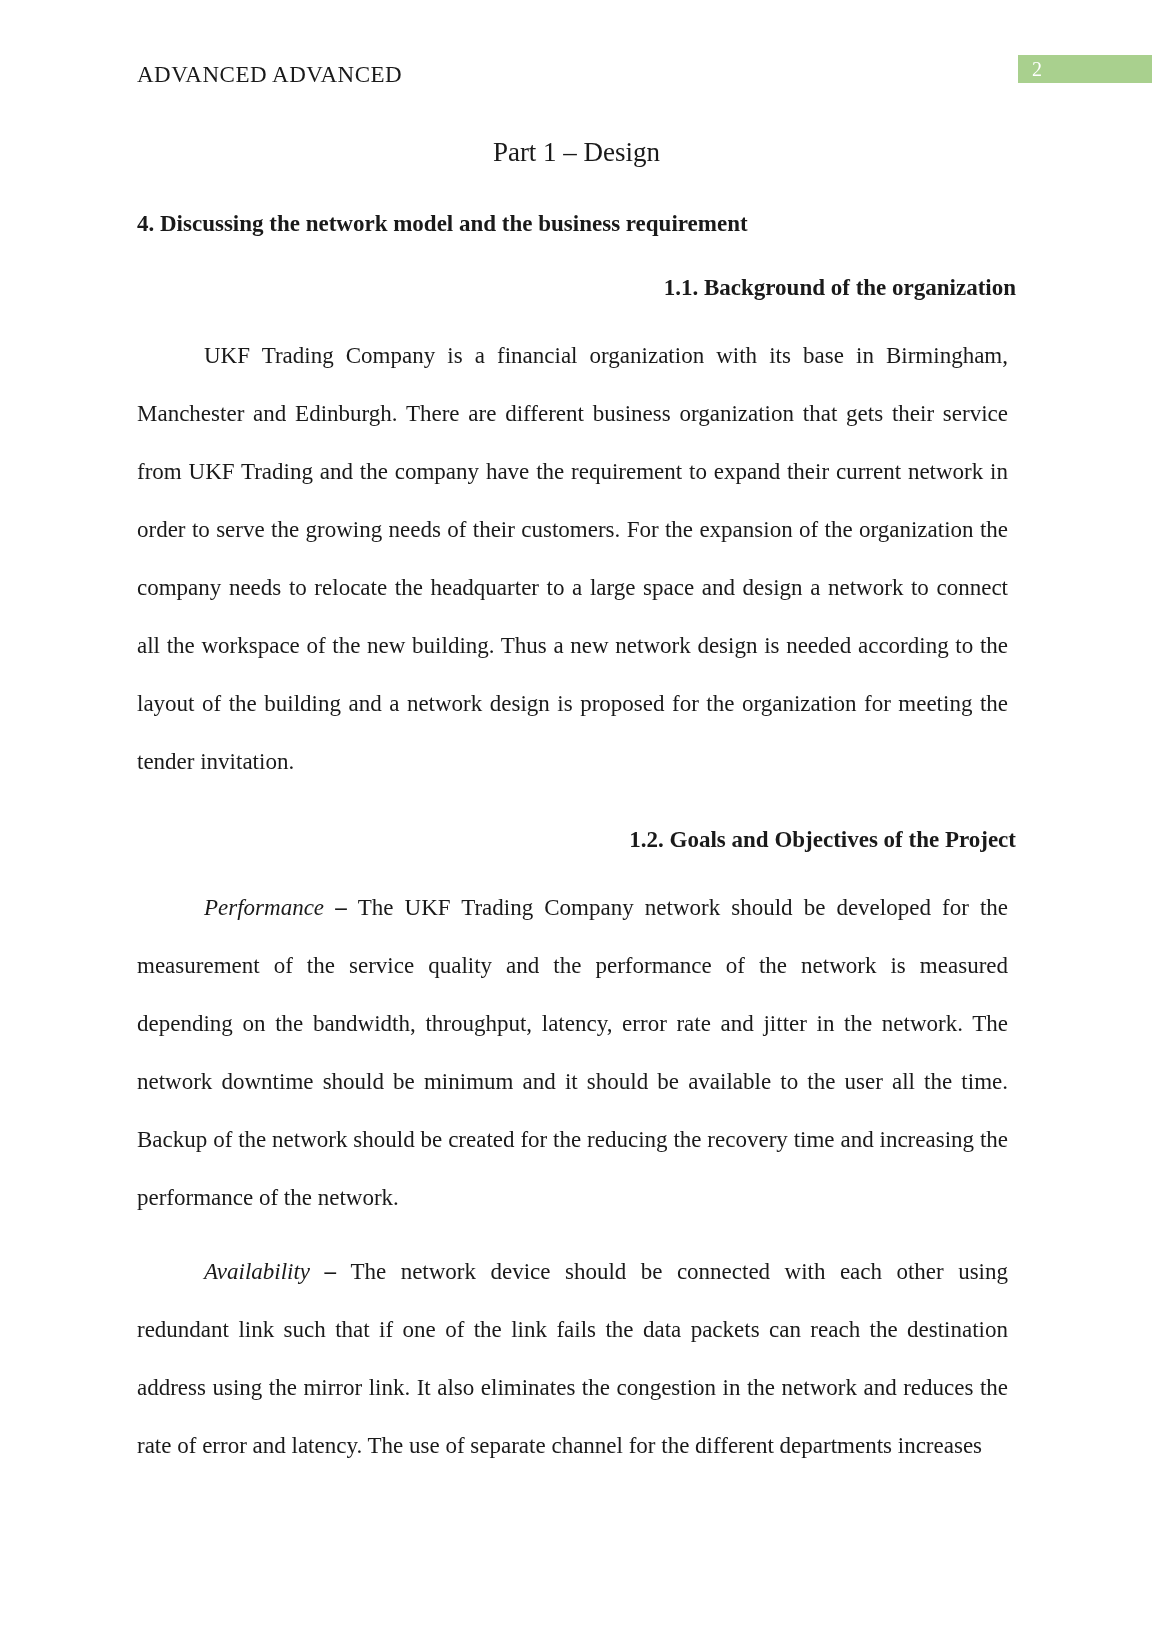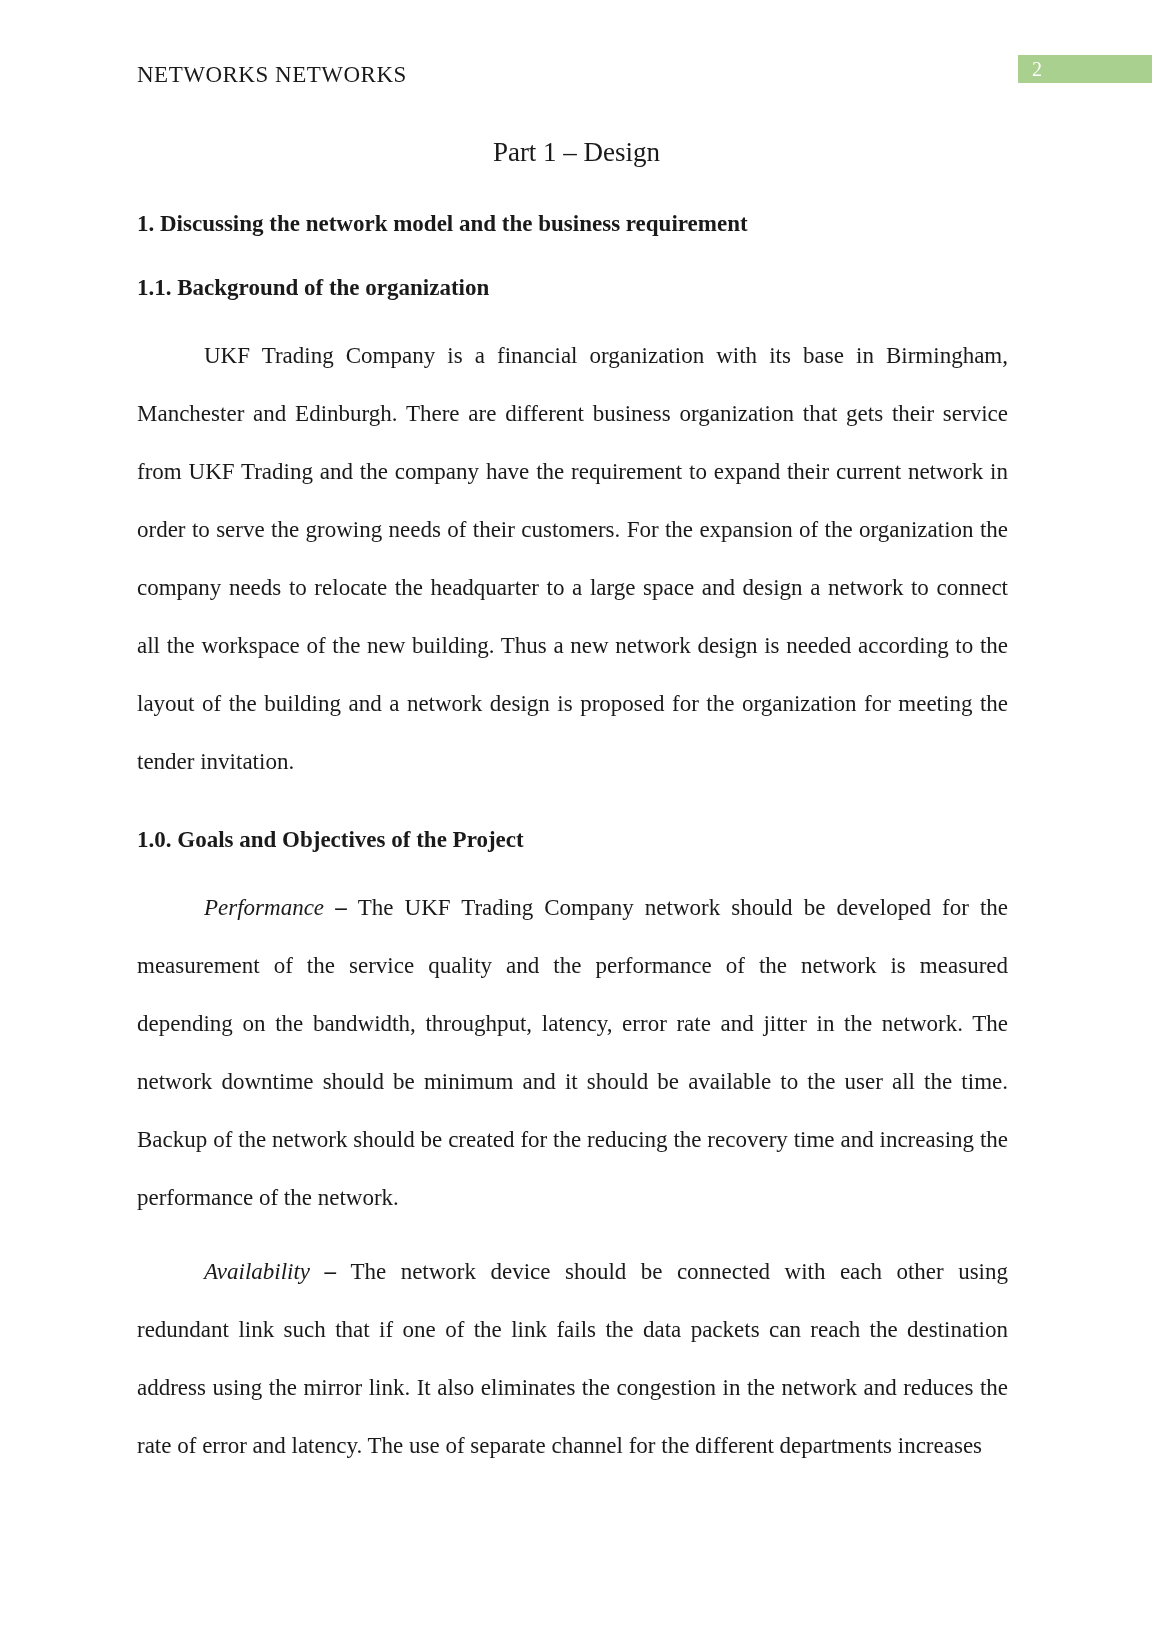--- a/index.html
+++ b/index.html
@@ -54,20 +54,21 @@
     font-size: 23px;
     line-height: 30px;
     font-weight: 700;
     margin: 40px 0 0 0;
   }
   .h-sub {
     font-size: 23px;
     line-height: 30px;
     font-weight: 700;
     margin: 34px 0 0 0;
+    text-align: right;
   }
   .body-par {
     font-size: 23px;
     line-height: 58px;
     text-align: justify;
     text-indent: 67px;
     margin: 24px 8px 0 0;
   }
   .body-par.follow {
     margin-top: 16px;
@@ -84,30 +85,30 @@
 <body>
 
 <div class="page">
 
   <div class="page-number-badge" style="background: rgb(169, 208, 142);">
     <span class="num">2</span>
   </div>
 
   <div class="content">
 
-    <p class="doc-header-title">NETWORKS NETWORKS</p>
+    <p class="doc-header-title">ADVANCED ADVANCED</p>
 
     <h1 class="doc-title">Part 1 – Design</h1>
 
-    <h2 class="h-main">1. Discussing the network model and the business requirement</h2>
+    <h2 class="h-main">4. Discussing the network model and the business requirement</h2>
 
     <h3 class="h-sub">1.1. Background of the organization</h3>
 
     <p class="body-par">UKF Trading Company is a financial organization with its base in Birmingham, Manchester and Edinburgh. There are different business organization that gets their service from UKF Trading and the company have the requirement to expand their current network in order to serve the growing needs of their customers. For the expansion of the organization the company needs to relocate the headquarter to a large space and design a network to connect all the workspace of the new building. Thus a new network design is needed according to the layout of the building and a network design is proposed for the organization for meeting the tender invitation.</p>
 
-    <h3 class="h-sub">1.0. Goals and Objectives of the Project</h3>
+    <h3 class="h-sub">1.2. Goals and Objectives of the Project</h3>
 
     <p class="body-par"><span class="par-lead">Performance</span><span class="par-sep"> – </span><span>The UKF Trading Company network should be developed for the measurement of the service quality and the performance of the network is measured depending on the bandwidth, throughput, latency, error rate and jitter in the network. The network downtime should be minimum and it should be available to the user all the time. Backup of the network should be created for the reducing the recovery time and increasing the performance of the network.</span></p>
 
     <p class="body-par follow"><span class="par-lead">Availability</span><span class="par-sep"> – </span><span>The network device should be connected with each other using redundant link such that if one of the link fails the data packets can reach the destination address using the mirror link. It also eliminates the congestion in the network and reduces the rate of error and latency. The use of separate channel for the different departments increases</span></p>
 
   </div>
 </div>
 
 </body></html>

